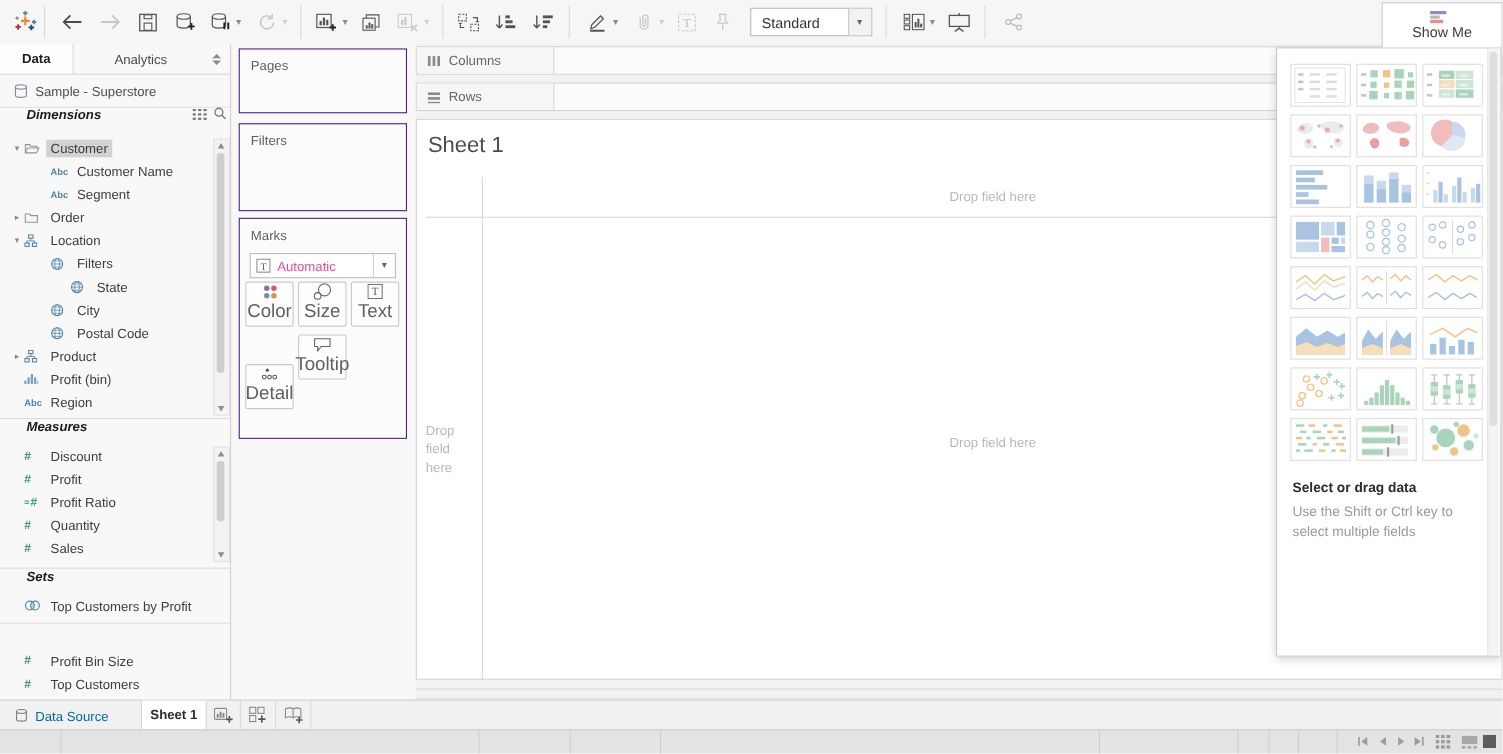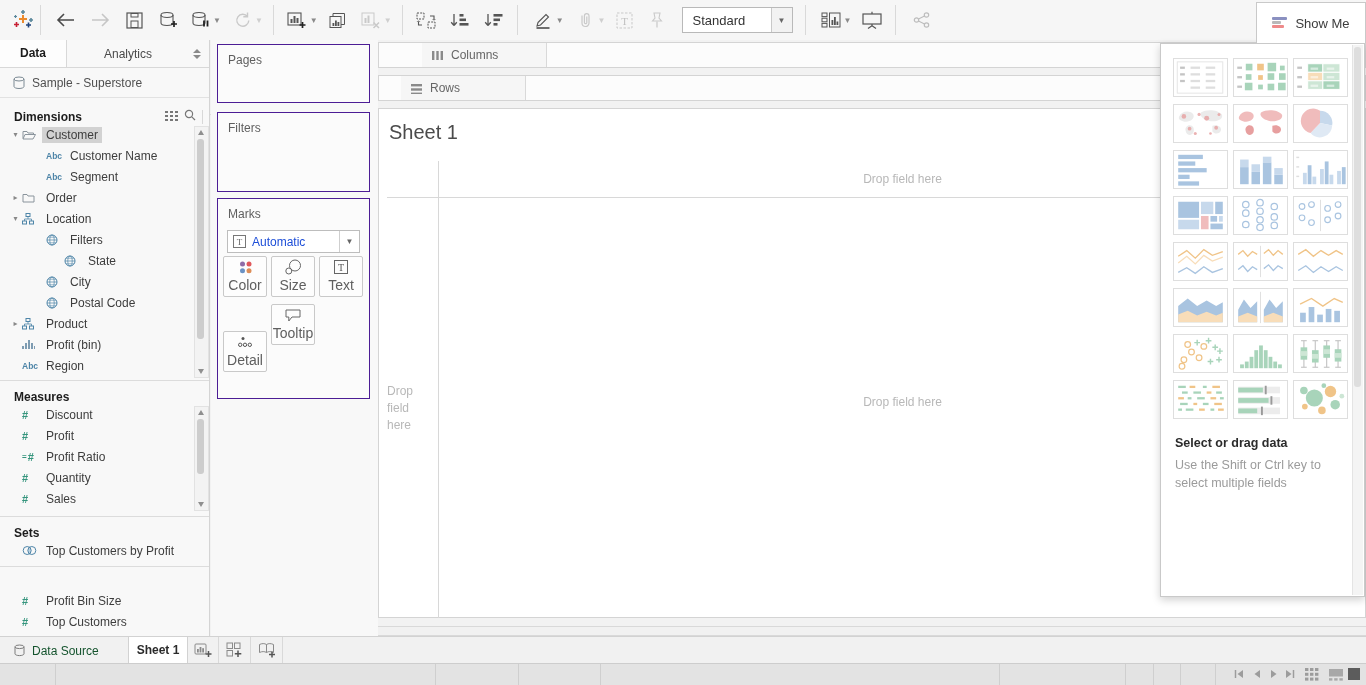--- a/index.html
+++ b/index.html
@@ -17,21 +17,21 @@
   
   .dpane{position:absolute;left:0;top:40px;width:209px;height:596px;background:#f8f8f8;border-right:1px solid #d4d4d4;}
   .dp-tabs{position:absolute;left:0;top:0;width:209px;height:27px;border-bottom:1px solid #d8d8d8;display:flex;align-items:center;}
   .dp-tab-data{width:66px;text-align:center;font-weight:bold;color:#1c1c1c;height:27px;line-height:27px;background:#fdfdfd;border-right:1px solid #d8d8d8;}
   .dp-tab-analytics{flex:1;text-align:center;color:#4a4a4a;}
   .panectl{width:16px;display:flex;flex-direction:column;align-items:center;margin-right:4px;}
   .tri-up{width:0;height:0;border-left:4px solid transparent;border-right:4px solid transparent;border-bottom:4px solid #8a8a8a;margin-bottom:2px;}
   .tri-dn{width:0;height:0;border-left:4px solid transparent;border-right:4px solid transparent;border-top:4px solid #8a8a8a;}
   .dp-ds{position:absolute;left:0;top:28px;width:209px;height:29px;display:flex;align-items:center;border-bottom:1px solid #e2e2e2;color:#4f4f4f;}
   .dp-ds svg{margin:0 7px 0 13px;}
-  .sechdr{font-weight:bold;color:#1c1c1c;padding-left:14px;display:flex;align-items:flex-end;}
+  .sechdr{font-weight:bold;color:#1c1c1c;padding-left:24px;display:flex;align-items:flex-start;font-style:italic;}
   .hdricons{margin-left:auto;display:flex;align-items:center;margin-right:6px;}
   .hdricons>*{margin-left:6px;}
   .vline-sm{width:1px;height:14px;background:#d8d8d8;}
   .frow{height:21px;display:flex;align-items:center;color:#3d3d3d;white-space:nowrap;}
   .fcaret{width:13px;text-align:center;font-size:8px;color:#888;flex:none;margin-left:9px;}
   .ficon{width:20px;flex:none;display:flex;align-items:center;}
   .flabel{padding:1px 4px;}
   .frow.sel .flabel{background:#d2d2d2;}
   .ic-abc{color:#4e85a8;font-size:8.5px;font-weight:bold;letter-spacing:0;}
   .ic-hash{color:#35957d;font-size:11px;font-weight:bold;}
@@ -39,46 +39,46 @@
   .divh{position:absolute;left:0;width:209px;height:1px;background:#dcdcdc;}
   .sbar{position:absolute;width:13px;background:#f3f3f3;border:1px solid #e2e2e2;}
   .sbar .thumb{position:absolute;left:2px;width:7px;background:#cdcdcd;border-radius:3px;}
   .sb-up{position:absolute;top:3px;left:3px;width:0;height:0;border-left:3.5px solid transparent;border-right:3.5px solid transparent;border-bottom:5px solid #8f8f8f;}
   .sb-dn{position:absolute;bottom:3px;left:3px;width:0;height:0;border-left:3.5px solid transparent;border-right:3.5px solid transparent;border-top:5px solid #8f8f8f;}
   
   .cardscol{position:absolute;left:211px;top:40px;width:167px;height:596px;background:#f8f8f8;}
   .card{position:absolute;border:1px solid #4c1d95;background:#fbfbfb;}
   .cardlbl{position:absolute;left:10px;top:8px;color:#5f5f5f;}
   .mdrop{position:absolute;left:9px;top:31px;width:131px;height:21px;background:#fff;border:1px solid #bdbdbd;display:flex;align-items:center;}
-  .mdrop .mtxt{color:#1d4ed8;margin-left:6px;}
+  .mdrop .mtxt{color:#ec4899;margin-left:6px;}
   .mdrop .mcb{margin-left:auto;width:19px;align-self:stretch;border-left:1px solid #cfcfcf;display:flex;align-items:center;justify-content:center;font-size:8px;color:#666;}
   .mbtn{position:absolute;width:44px;height:41px;background:#fdfdfd;border:1px solid #c9c9c9;border-radius:2px;display:flex;flex-direction:column;align-items:center;justify-content:flex-end;padding-bottom:3px;box-sizing:border-box;}
   .mbtn .mic{flex:1;display:flex;align-items:center;}
-  .mbtn .mlbl{font-size:14px;color:#5f5f5f;}
+  .mbtn .mlbl{font-size:17px;color:#5f5f5f;}
   
   .shelf{position:absolute;left:378px;width:988px;height:26px;background:#fcfcfc;border:1px solid #d4d4d4;box-sizing:border-box;display:flex;align-items:center;}
   .shelflbl{width:124px;height:100%;border-right:1px solid #d9d9d9;display:flex;align-items:center;background:#f6f6f6;color:#666;}
   .shelflbl .sic{margin:0 7px 0 9px;display:flex;}
   .sheet{position:absolute;left:378px;top:108px;width:988px;height:510px;background:#fff;border:1px solid #d4d4d4;box-sizing:border-box;}
   .sheettitle{position:absolute;left:10px;top:12px;font-size:20px;color:#4b4b4b;}
   .dropzone{color:#b8b8b8;}
   .canvasstrip{position:absolute;left:378px;top:626px;width:988px;height:8px;background:#f1f1f1;border-top:1px solid #d9d9d9;border-bottom:1px solid #d9d9d9;}
   
-  .smbtn{position:absolute;left:1256px;top:2px;width:110px;height:41px;background:#fff;border:1px solid #c9c9c9;border-bottom:none;box-sizing:border-box;display:flex;align-items:center;justify-content:center;z-index:7;font-size:13px;color:#3c3c3c;}
+  .smbtn{position:absolute;left:1256px;top:2px;width:110px;height:41px;background:#fff;border:1px solid #c9c9c9;border-bottom:none;box-sizing:border-box;display:flex;align-items:center;justify-content:center;z-index:7;font-size:13px;color:#3c3c3c;flex-direction:column;}
   .smbars{display:inline-flex;flex-direction:column;margin-right:8px;}
   .smbars i{display:block;height:3px;margin-bottom:1px;border-radius:1px;}
   .smpanel{position:absolute;left:1160px;top:43px;width:205px;height:554px;background:#fff;border:1px solid #c9c9c9;box-shadow:0 3px 8px rgba(0,0,0,.18);box-sizing:border-box;z-index:6;}
   .smthumb{position:absolute;width:55px;height:39px;background:#fff;border:1px solid #dedede;box-sizing:border-box;}
   .smtitle{position:absolute;left:14px;top:392px;font-weight:bold;color:#2b2b2b;font-size:12.5px;}
   .smsub{position:absolute;left:14px;top:412px;width:155px;color:#9b9b9b;font-size:12.5px;line-height:1.45;}
   .smsb{position:absolute;right:1px;top:1px;width:10px;height:550px;background:#f4f4f4;border-left:1px solid #e4e4e4;}
   .smsb .thumb{position:absolute;left:1px;top:2px;width:7px;height:340px;background:#dedede;border-radius:3px;}
   
   .tabbar{position:absolute;left:0;top:636px;width:1366px;height:27px;background:#f1f1f1;border-top:1px solid #d2d2d2;box-sizing:border-box;}
-  .dstab{position:absolute;left:0;top:0;height:27px;width:128px;display:flex;align-items:center;color:#14532d;}
+  .dstab{position:absolute;left:0;top:0;height:27px;width:128px;display:flex;align-items:center;color:#0369a1;}
   .dstab svg{margin:0 7px 0 14px;}
   .sheettab{position:absolute;left:128px;top:0;height:26px;width:58px;background:#fff;border-left:1px solid #d2d2d2;border-right:1px solid #d2d2d2;display:flex;align-items:center;justify-content:center;font-weight:bold;color:#2b2b2b;}
   .newcell{position:absolute;top:0;height:26px;width:31px;border-right:1px solid #d9d9d9;display:flex;align-items:center;justify-content:center;}
   .statusbar{position:absolute;left:0;top:663px;width:1366px;height:22px;background:#e3e3e3;border-top:1px solid #cdcdcd;box-sizing:border-box;}
   .stdiv{position:absolute;top:0;width:1px;height:22px;background:#cfcfcf;}
   .stico{position:absolute;top:4px;display:flex;}
 </style>
 </head>
 <body>
 
@@ -600,35 +600,35 @@
             <svg width="16" height="13">
               <path d="M1 1 h14 v7 h-8 l-3.2 4 v-4 H1z" fill="none" stroke="#666"></path>
             </svg>
           </span>
           <span class="mlbl">Tooltip</span>
         </div>
       </div>
   </div>
 </div>
 
-<div class="shelf" style="top:42px;padding-left:43px;">
+<div class="shelf" style="top:42px;">
   <div class="shelflbl">
     <span class="sic">
         <svg width="13" height="11">
           <g fill="#8a8a8a">
             <rect x="1" y="1" width="2.4" height="9"></rect>
             <rect x="5.3" y="1" width="2.4" height="9"></rect>
             <rect x="9.6" y="1" width="2.4" height="9"></rect>
           </g>
         </svg>
       </span>
     <span>Columns</span>
   </div>
 </div>
-<div class="shelf" style="top:75px;padding-left:22px;">
+<div class="shelf" style="top:75px;">
   <div class="shelflbl">
     <span class="sic">
         <svg width="13" height="11">
           <g fill="#8a8a8a">
             <rect x="1" y="1" width="11" height="2.4"></rect>
             <rect x="1" y="5.3" width="11" height="2.4"></rect>
             <rect x="1" y="9.6" width="11" height="1.4"></rect>
           </g>
         </svg>
       </span>

